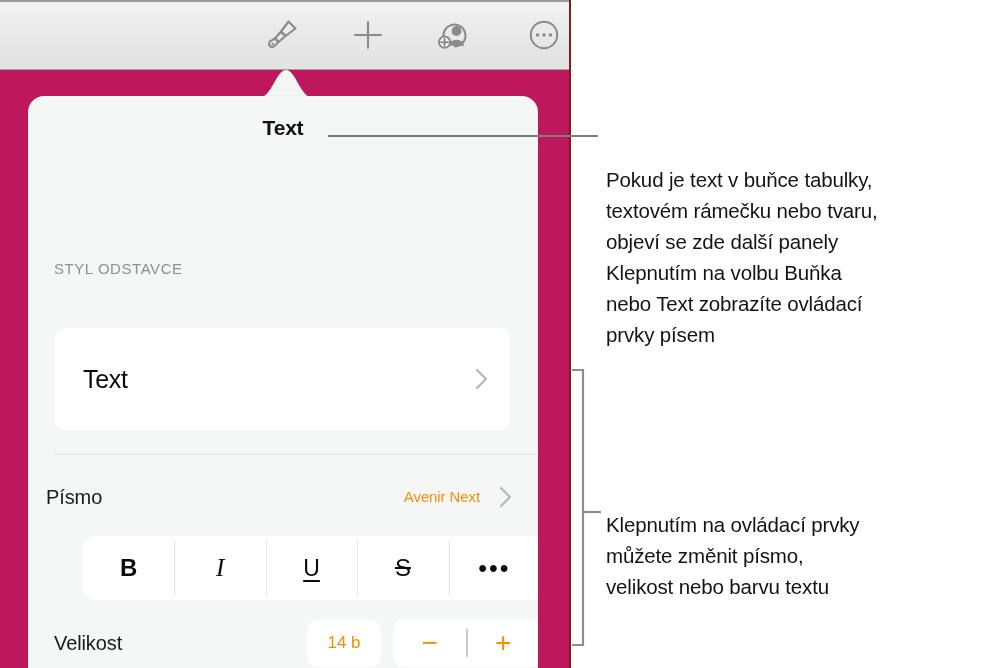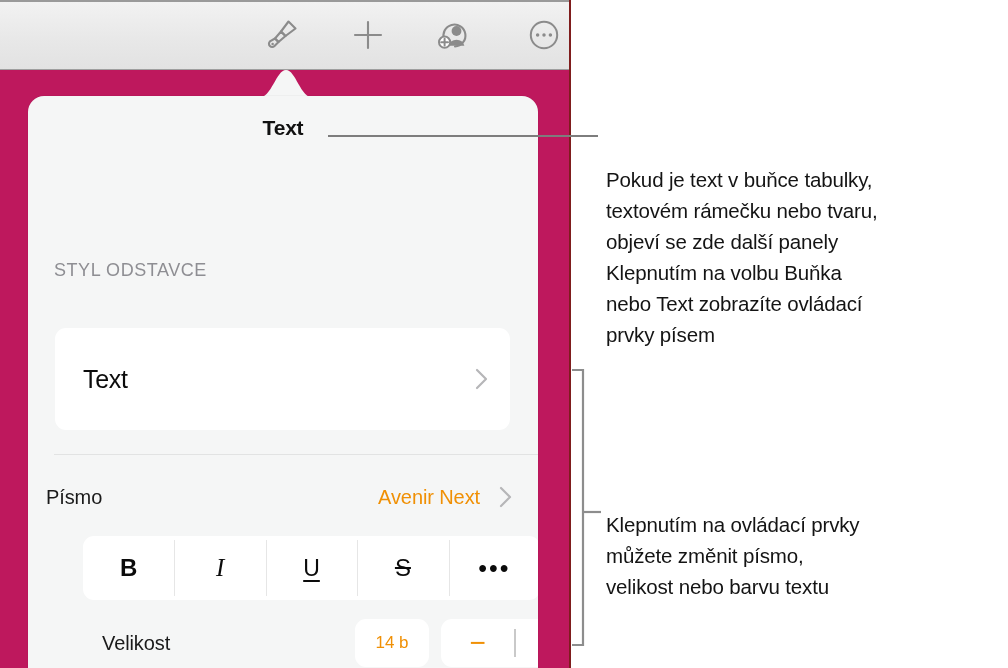--- a/index.html
+++ b/index.html
@@ -83,21 +83,21 @@
   #panel-title {
     font-size: 21px;
     font-weight: bold;
     color: #111111;
     letter-spacing: -0.2px;
   }
 
   .section-label {
     position: absolute;
     left: 26px;
-    font-size: 18px;
+    font-size: 15px;
     letter-spacing: 0.55px;
     color: #8e8e93;
   }
 
   .row-label {
     font-size: 20px;
     color: #1a1a1a;
     letter-spacing: -0.1px;
   }
 
@@ -134,21 +134,21 @@
     position: absolute;
     left: 0; top: 380px;
     width: 510px; height: 42px;
   }
   #font-label { position:absolute; left:18px; top:0; line-height:42px; }
   #font-value {
     position: absolute;
     right: 58px;
     top: 0;
     line-height: 42px;
-    font-size: 20px;
+    font-size: 15px;
     color: #f09005;
     letter-spacing: -0.1px;
   }
 
   
   #bius-group {
     position: absolute;
     left: 55px;
     top: 440px;
     width: 457px;
@@ -176,21 +176,21 @@
   .b-glyph { font-weight: bold; font-size: 24px; }
   .i-glyph { font-style: italic; font-family: "Liberation Serif", serif; font-size: 25px; }
   .u-glyph { text-decoration: underline; text-underline-offset: 4px; font-size: 23px; }
   .s-glyph { text-decoration: line-through; font-size: 24px; }
   .dots-glyph { font-size: 25px; letter-spacing: 2px; line-height: 0.4; }
 
   
   #size-row {
     position: absolute;
     left: 0; top: 522px;
-    width: 510px; height: 50px; margin-left: 48px;
+    width: 510px; height: 50px;
   }
   #size-label { position: absolute; left: 26px; top: 0; line-height: 50px; }
   #size-value-card {
     position: absolute;
     left: 279px; top: 1px;
     width: 74px; height: 48px;
     background: #ffffff;
     border-radius: 11px;
     display: flex; align-items: center; justify-content: center;
     font-size: 17px;

